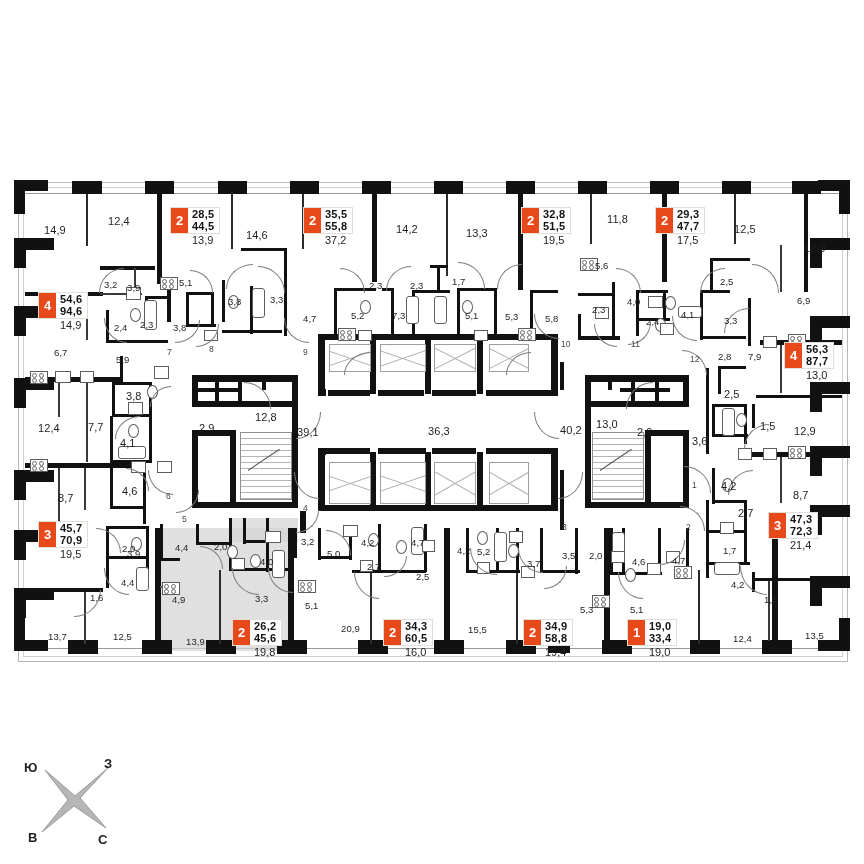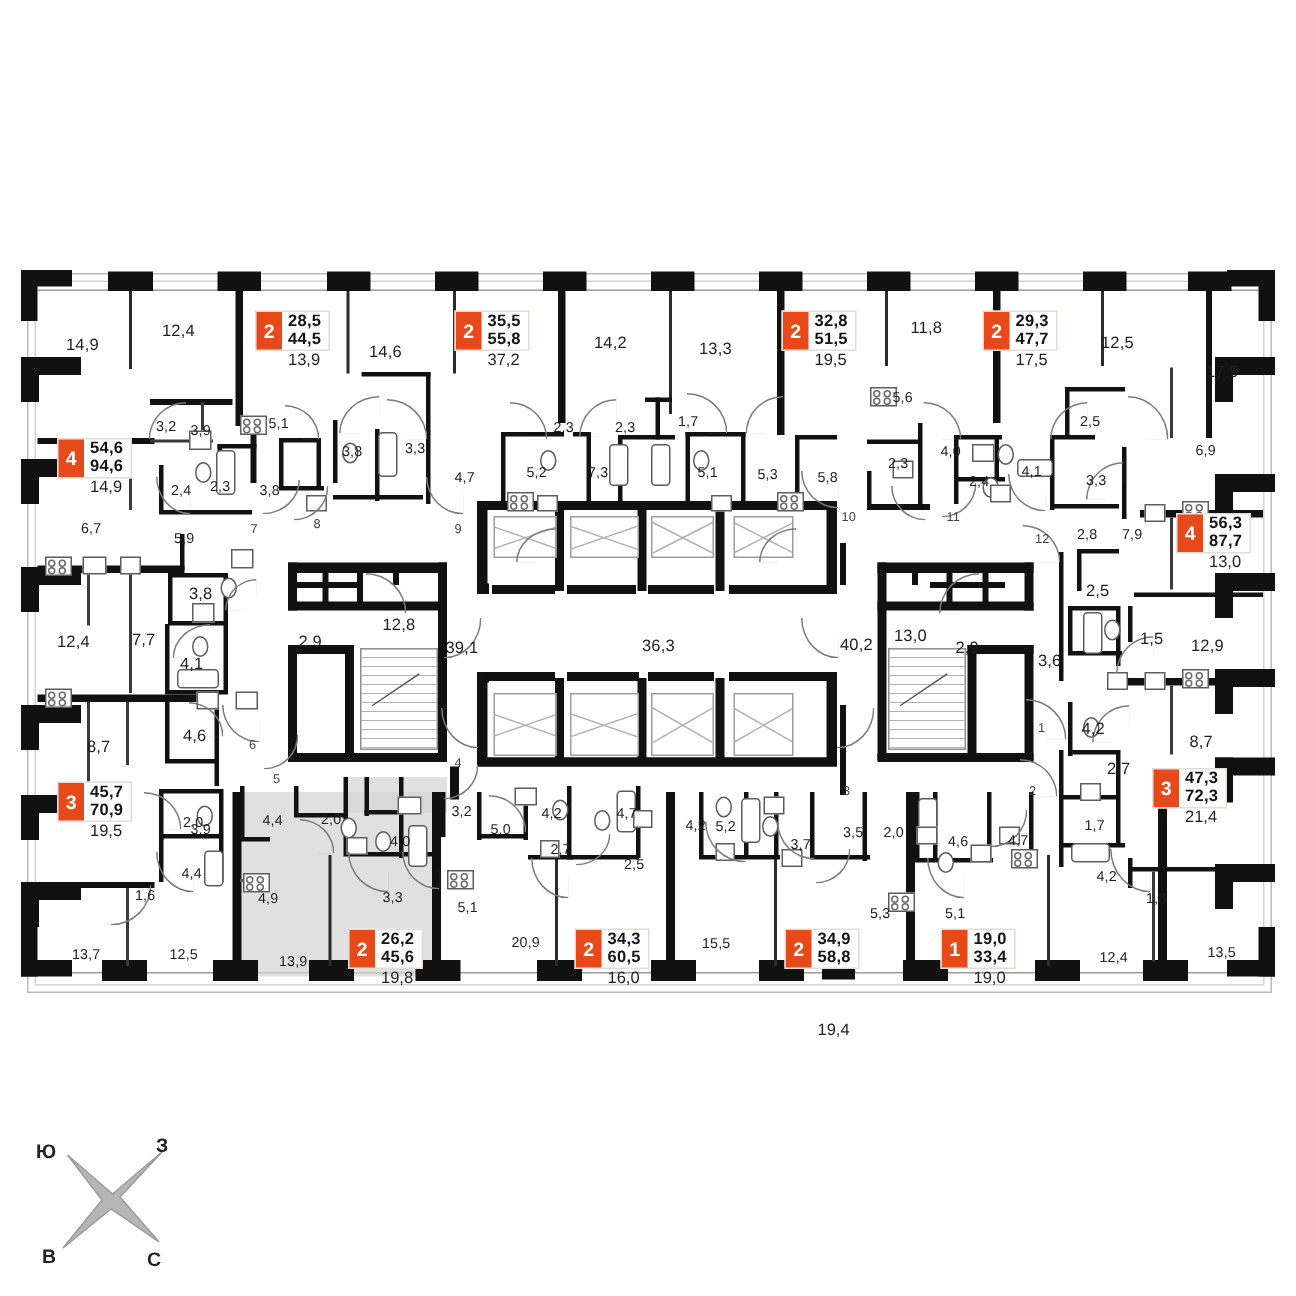--- a/index.html
+++ b/index.html
@@ -755,21 +755,21 @@
         </div>
       </div>
       <div class="badge-sub" style="left: 405px; top: 646px;">16,0</div>
       <div class="badge" style="left: 523px; top: 619px;">
         <div class="rooms">2</div>
         <div class="areas">
           <span>34,9</span>
           <span>58,8</span>
         </div>
       </div>
-      <div class="badge-sub" style="left: 545px; top: 681px;">19,4</div>
+      <div class="badge-sub" style="left: 545px; top: 646px;">19,4</div>
       <div class="badge" style="left: 627px; top: 619px;">
         <div class="rooms">1</div>
         <div class="areas">
           <span>19,0</span>
           <span>33,4</span>
         </div>
       </div>
       <div class="badge-sub" style="left: 649px; top: 646px;">19,0</div>
     </div>
 

